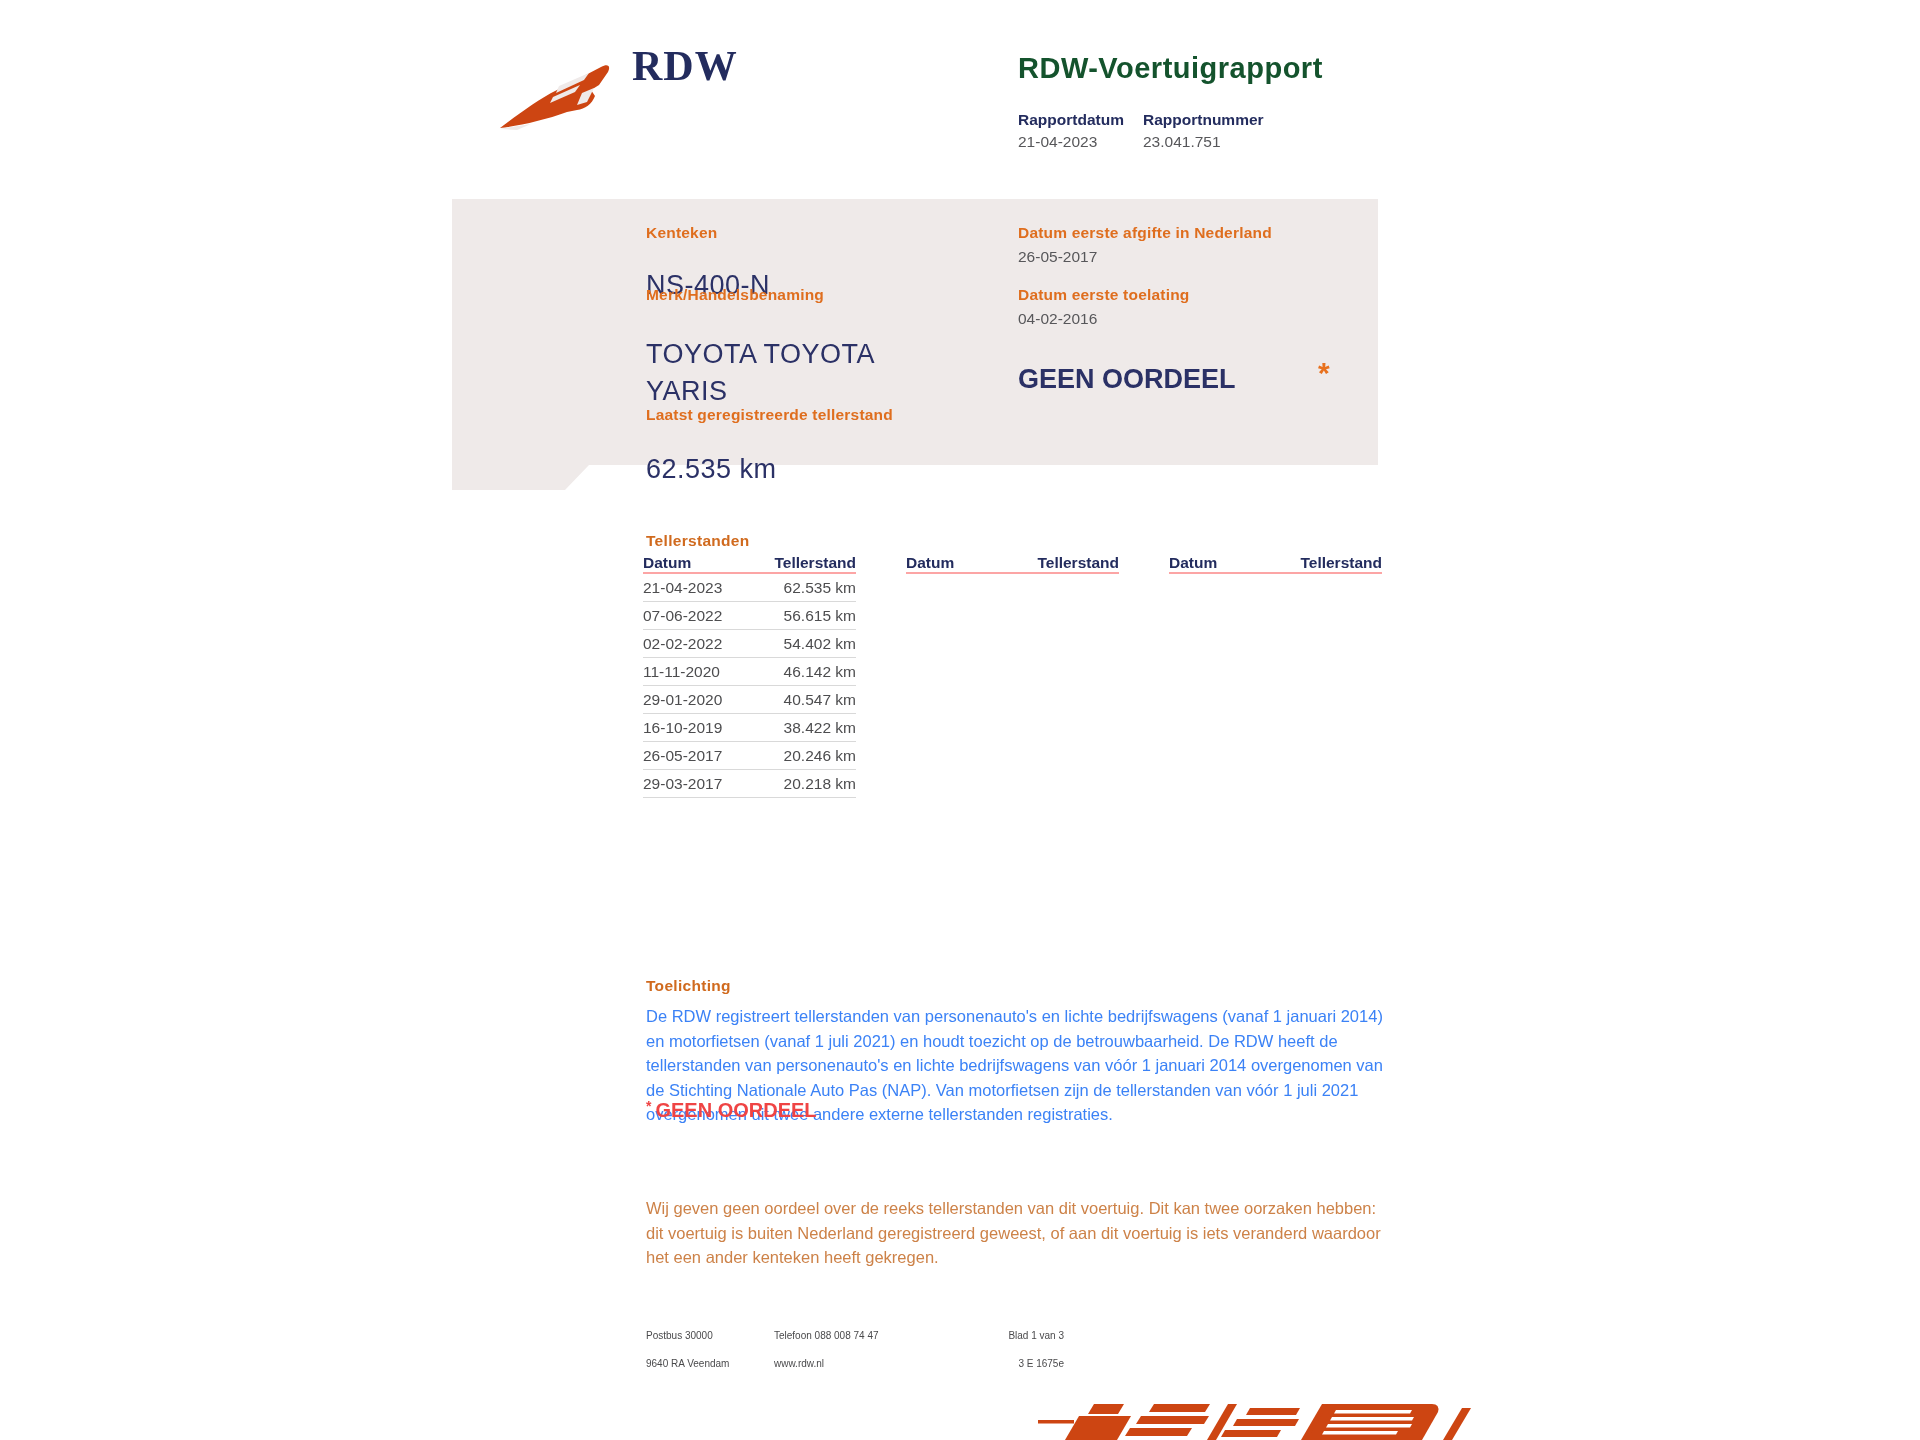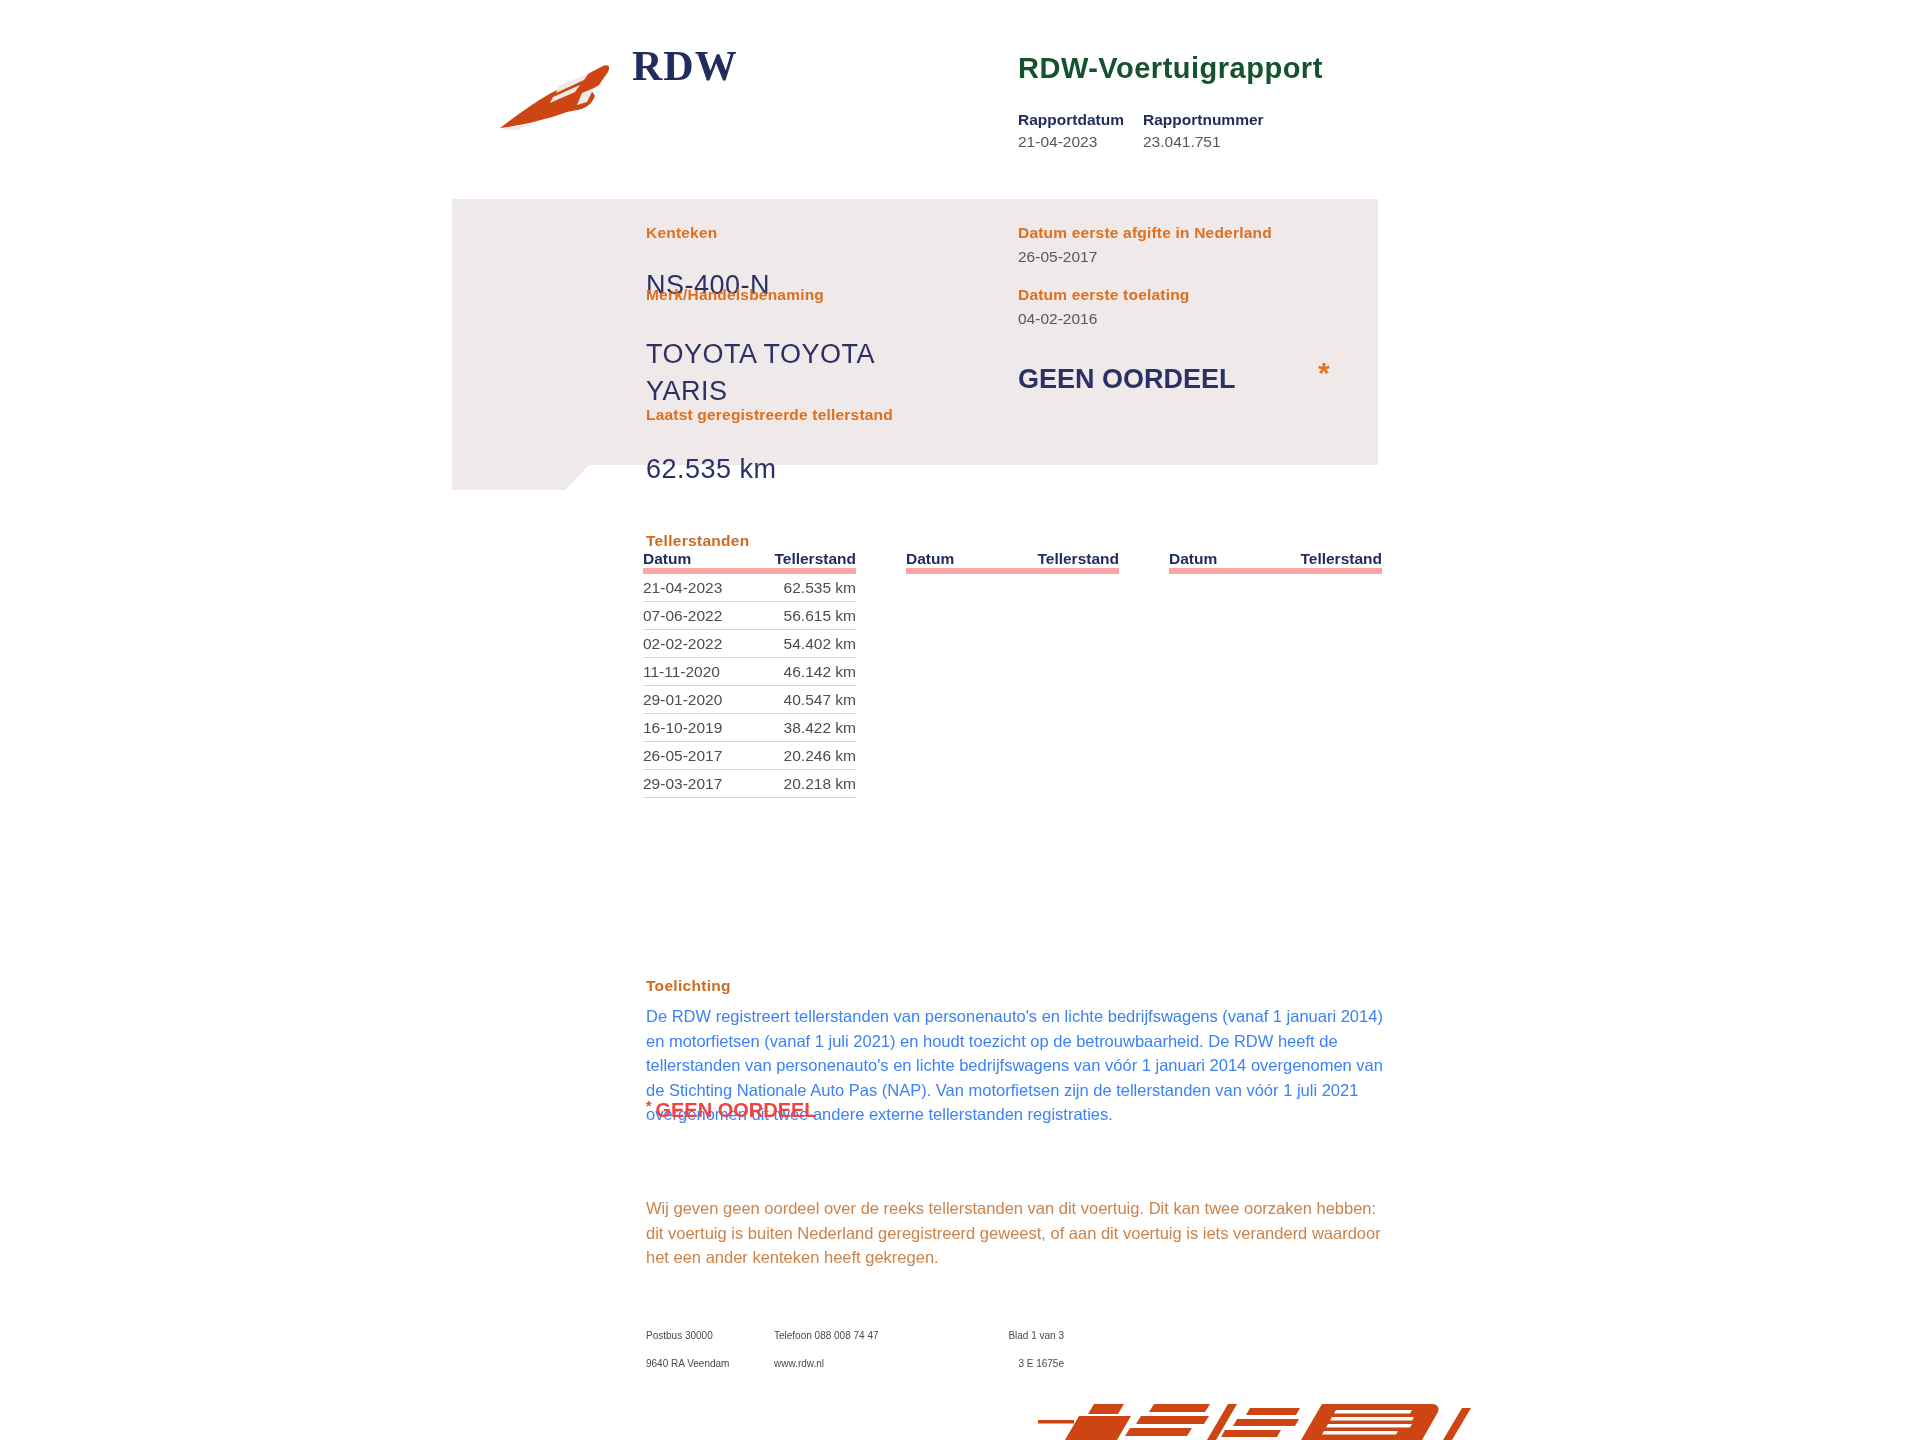--- a/index.html
+++ b/index.html
@@ -51,21 +51,21 @@
   #oordeel-value    { left:1018px; top:364px; font-size:27px; font-weight:700; color:#2b3166; }
   #oordeel-mark     { left:1318px; top:356px; font-size:30px; font-weight:700; color:#e8711e; }
 
   
   .section-title { font-size:15.5px; font-weight:700; color:#d06a1e; letter-spacing:0.3px; }
   #tellerstanden-title { left:646px; top:532px; }
   .tbl-group { position:absolute; top:552px; width:213px; }
   #tbl-group-1 { left:643px; } #tbl-group-2 { left:906px; } #tbl-group-3 { left:1169px; }
   .tbl-head {
     display:flex; justify-content:space-between; align-items:flex-end;
-    height:22px; border-bottom:6px solid #fca5a5;
+    height:22px; border-bottom:2px solid #fca5a5;
     font-size:15.5px; font-weight:700; color:#232c5e;
   }
   .t-row {
     display:flex; justify-content:space-between; align-items:center;
     height:28px; border-bottom:1px solid #d9d9d9;
     font-size:15.5px; color:#4d4d4f;
   }
 
   
   #toelichting-title { left:646px; top:977px; }

